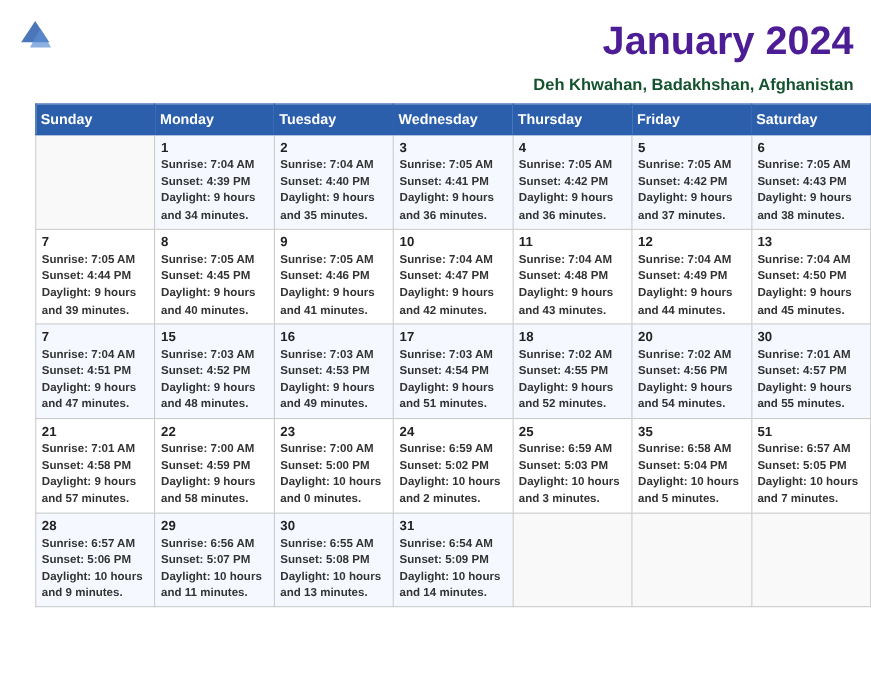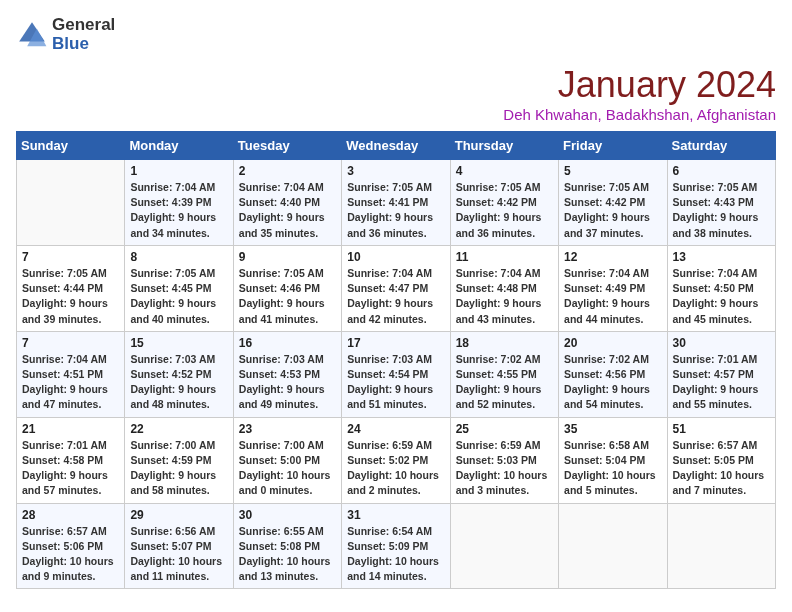--- a/index.html
+++ b/index.html
@@ -38,33 +38,34 @@
     }
     .logo-icon {
       width: 32px;
       height: 32px;
     }
     .title-block {
       text-align: right;
     }
     .month-title {
       font-size: 36px;
-      font-weight: normal;
-      color: #7f1d1d;
-      margin-top: 48px;
+      font-weight: bold;
+      color: #4c1d95;
     }
     .location {
       font-size: 15px;
-      color: #a21caf;
-      font-weight: normal;
+      color: #14532d;
+      font-weight: bold;
+      margin-top: 11px;
     }
     .calendar {
       width: 100%;
       border-collapse: collapse;
       font-size: 11px;
+      margin-left: 16px;
     }
     .calendar th {
       background: #2b5fac;
       color: #fff;
       padding: 6px 4px;
       text-align: left;
       font-size: 13px;
       font-weight: bold;
       border: 1px solid #2b5fac;
     }
@@ -101,24 +102,20 @@
   </style>
 </head>
 <body>
 
 <div class="header">
   <div class="logo">
     <svg class="logo-icon" viewBox="0 0 40 40" xmlns="http://www.w3.org/2000/svg">
       <polygon points="20,4 36,28 4,28" fill="#2b5fac" opacity="0.85"></polygon>
       <polygon points="26,12 38,34 14,34" fill="#5b8fd4" opacity="0.7"></polygon>
     </svg>
-    <div class="logo-text">
-      <span class="logo-general">General</span>
-      <span class="logo-blue">Blue</span>
-    </div>
   </div>
   <div class="title-block">
     <div class="month-title">January 2024</div>
     <div class="location">Deh Khwahan, Badakhshan, Afghanistan</div>
   </div>
 </div>
 
 <table class="calendar">
   <thead>
     <tr>

